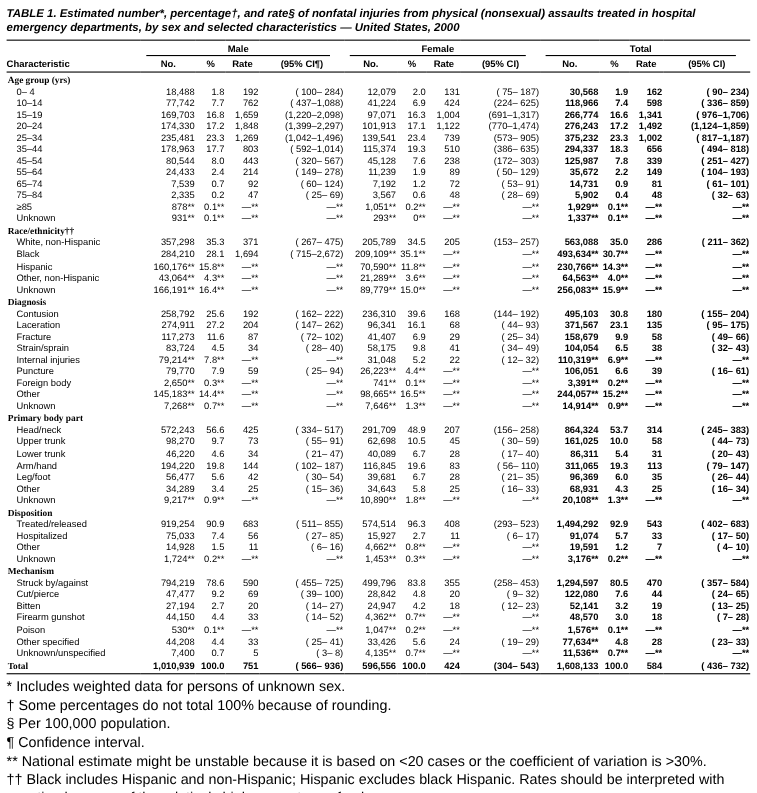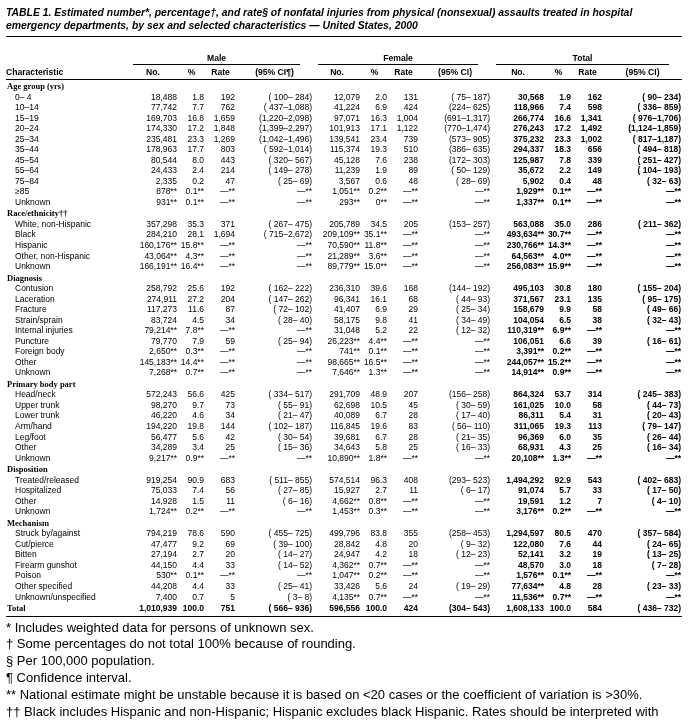--- a/index.html
+++ b/index.html
@@ -1,20 +1,20 @@
 <!DOCTYPE html>
 <html><head>
 <meta charset="utf-8">
 <style>
   html,body{margin:0;padding:0;background:#fff;}
   body{width:688px;height:721px;box-sizing:border-box;padding:6px 6px 4px 6px;
        color:#000;font-family:"Liberation Sans",sans-serif;overflow:hidden;}
   .title{font-weight:bold;font-size:10.4px;line-height:1.25;letter-spacing:0;font-style:italic;}
   table{border-collapse:collapse;table-layout:fixed;width:676px;margin-top:4px;}
-  thead tr.grp-row th{border-top:1px solid #000;padding-top:16px;font-size:8.6px;font-weight:bold;}
+  thead tr.grp-row th{border-top:1px solid #000;padding-top:2px;font-size:8.6px;font-weight:bold;}
   .gl{border-bottom:1px solid #000;margin:0 12px 0 4px;text-align:center;padding-bottom:1px;}
   thead tr.col-row th{border-bottom:1px solid #000;font-size:8.6px;font-weight:bold;
        padding:1px 1px 2px 1px;text-align:center;}
   thead tr.col-row th.char{text-align:left;padding-left:0;}
   td{font-size:8.5px;line-height:1.24;padding:0 1px;vertical-align:bottom;}
   td.num{text-align:right;white-space:nowrap;}
   td.ci{text-align:right;white-space:pre;}
   td.sec{font-weight:bold;padding-top:1px;font-family:Liberation Serif, serif;}
   td.lbl{padding-left:9px;white-space:nowrap;}
   td.tot{font-weight:bold;}
@@ -190,20 +190,35 @@
         <td class="num">11,239</td>
         <td class="num">1.9</td>
         <td class="num">89</td>
         <td class="ci">( 50– 129)</td>
         <td class="num tot">35,672</td>
         <td class="num tot">2.2</td>
         <td class="num tot">149</td>
         <td class="ci tot">( 104– 193)</td>
       </tr>
       <tr>
+        <td class="lbl">65–74</td>
+        <td class="num">7,539</td>
+        <td class="num">0.7</td>
+        <td class="num">92</td>
+        <td class="ci">( 60– 124)</td>
+        <td class="num">7,192</td>
+        <td class="num">1.2</td>
+        <td class="num">72</td>
+        <td class="ci">( 53– 91)</td>
+        <td class="num tot">14,731</td>
+        <td class="num tot">0.9</td>
+        <td class="num tot">81</td>
+        <td class="ci tot">( 61– 101)</td>
+      </tr>
+      <tr>
         <td class="lbl">75–84</td>
         <td class="num">2,335</td>
         <td class="num">0.2</td>
         <td class="num">47</td>
         <td class="ci">( 25– 69)</td>
         <td class="num">3,567</td>
         <td class="num">0.6</td>
         <td class="num">48</td>
         <td class="ci">( 28– 69)</td>
         <td class="num tot">5,902</td>

